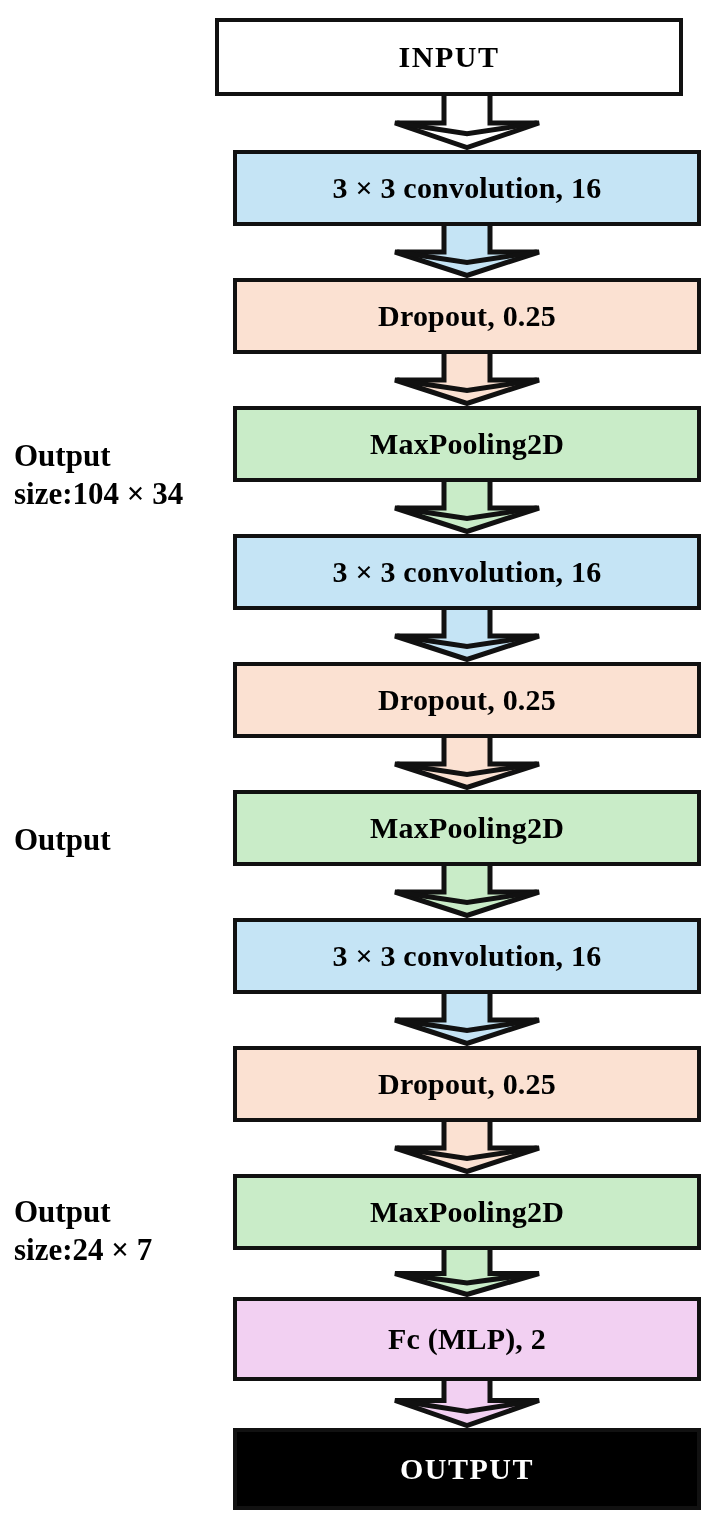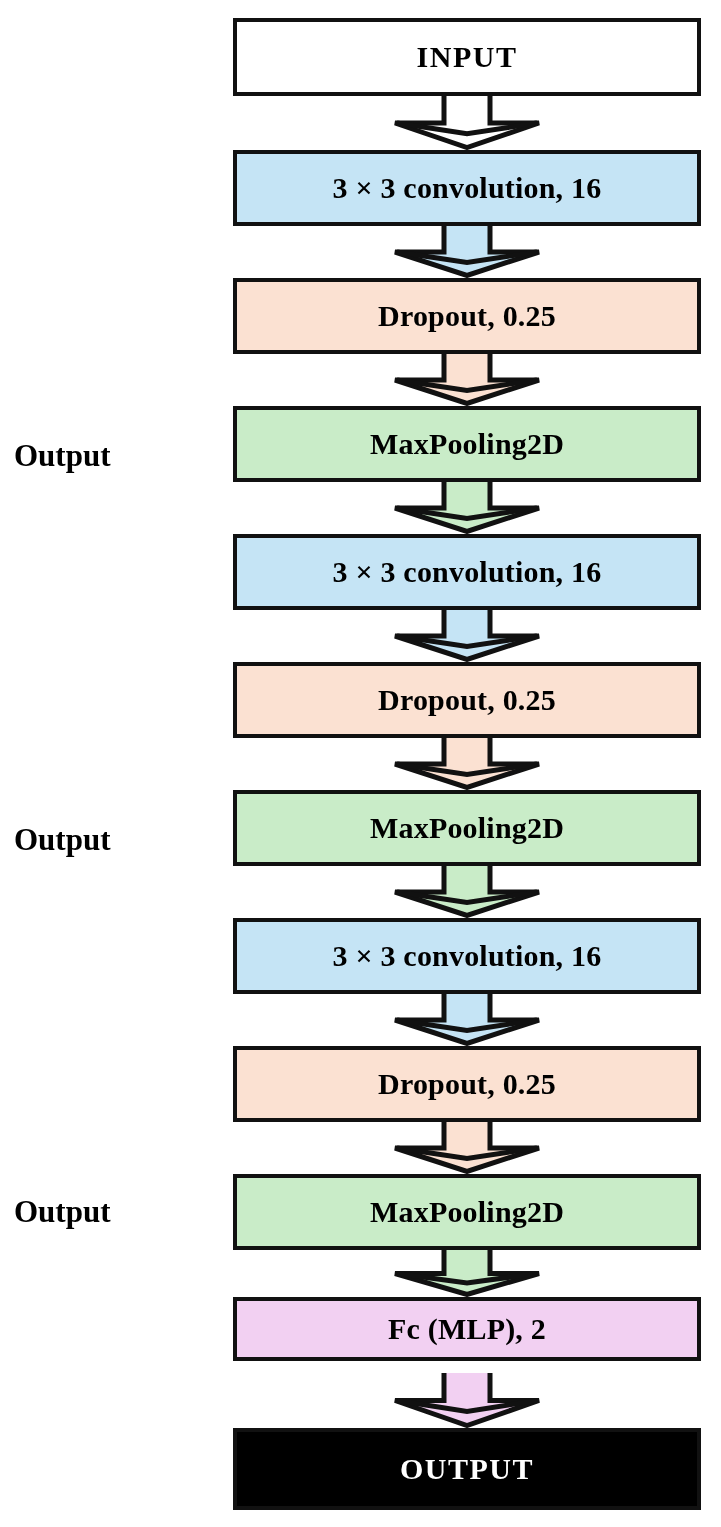--- a/index.html
+++ b/index.html
@@ -145,21 +145,21 @@
         <path d="M 5.0 23.5 L 75.0 32.9 L 145.0 23.5" fill="none" stroke="#111111" stroke-width="5" stroke-linejoin="miter" stroke-linecap="butt"></path>
       </svg>
     </div>
     <div class="arrow" style="left: 392px; top: 1373px; width: 150px; height: 55px;">
       <svg viewBox="0 0 150 55" preserveAspectRatio="none" xmlns="http://www.w3.org/2000/svg">
         <path d="M 52.0 0.0 L 52.0 27.5 L 3.0 27.5 L 75.0 52.5 L 147.0 27.5 L 98.0 27.5 L 98.0 0.0" fill="#f2d0f2" stroke="none"></path>
         <path d="M 52.0 0.0 L 52.0 27.5 L 3.0 27.5 L 75.0 52.5 L 147.0 27.5 L 98.0 27.5 L 98.0 0.0" fill="none" stroke="#111111" stroke-width="5" stroke-linejoin="miter" stroke-linecap="butt"></path>
         <path d="M 5.0 27.5 L 75.0 38.5 L 145.0 27.5" fill="none" stroke="#111111" stroke-width="5" stroke-linejoin="miter" stroke-linecap="butt"></path>
       </svg>
     </div>
-    <div class="layer-box terminal-in" style="left: 233px; top: 18px; width: 468px; height: 78px; background: rgb(255, 255, 255); border-color: rgb(17, 17, 17);">
+    <div class="layer-box terminal-in" style="left: 215px; top: 18px; width: 468px; height: 78px; background: rgb(255, 255, 255); border-color: rgb(17, 17, 17);">
       <span class="layer-label">INPUT</span>
     </div>
     <div class="layer-box" style="left: 233px; top: 150px; width: 468px; height: 76px; background: rgb(197, 228, 245); border-color: rgb(17, 17, 17);">
       <span class="layer-label">3 × 3 convolution, 16</span>
     </div>
     <div class="layer-box" style="left: 233px; top: 278px; width: 468px; height: 76px; background: rgb(251, 225, 210); border-color: rgb(17, 17, 17);">
       <span class="layer-label">Dropout, 0.25</span>
     </div>
     <div class="layer-box" style="left: 233px; top: 406px; width: 468px; height: 76px; background: rgb(201, 236, 200); border-color: rgb(17, 17, 17);">
       <span class="layer-label">MaxPooling2D</span>
@@ -175,28 +175,30 @@
     </div>
     <div class="layer-box" style="left: 233px; top: 918px; width: 468px; height: 76px; background: rgb(197, 228, 245); border-color: rgb(17, 17, 17);">
       <span class="layer-label">3 × 3 convolution, 16</span>
     </div>
     <div class="layer-box" style="left: 233px; top: 1046px; width: 468px; height: 76px; background: rgb(251, 225, 210); border-color: rgb(17, 17, 17);">
       <span class="layer-label">Dropout, 0.25</span>
     </div>
     <div class="layer-box" style="left: 233px; top: 1174px; width: 468px; height: 76px; background: rgb(201, 236, 200); border-color: rgb(17, 17, 17);">
       <span class="layer-label">MaxPooling2D</span>
     </div>
-    <div class="layer-box" style="left: 233px; top: 1297px; width: 468px; height: 64px; background: rgb(242, 208, 242); border-color: rgb(17, 17, 17);">
+    <div class="layer-box" style="left: 233px; top: 1297px; width: 468px; height: 84px; background: rgb(242, 208, 242); border-color: rgb(17, 17, 17);">
       <span class="layer-label">Fc (MLP), 2</span>
     </div>
     <div class="layer-box terminal-out" style="left: 233px; top: 1428px; width: 468px; height: 82px; background: rgb(0, 0, 0); border-color: rgb(17, 17, 17);">
       <span class="layer-label">OUTPUT</span>
     </div>
     <div class="side-note" style="left: 14px; top: 437px;">
       <span class="note-line">Output</span>
+      <span class="note-line">size:104 × 34</span>
     </div>
     <div class="side-note" style="left: 14px; top: 821px;">
       <span class="note-line">Output</span>
     </div>
     <div class="side-note" style="left: 14px; top: 1193px;">
       <span class="note-line">Output</span>
+      <span class="note-line">size:24 × 7</span>
     </div>
   </div>
 
 </body></html>

